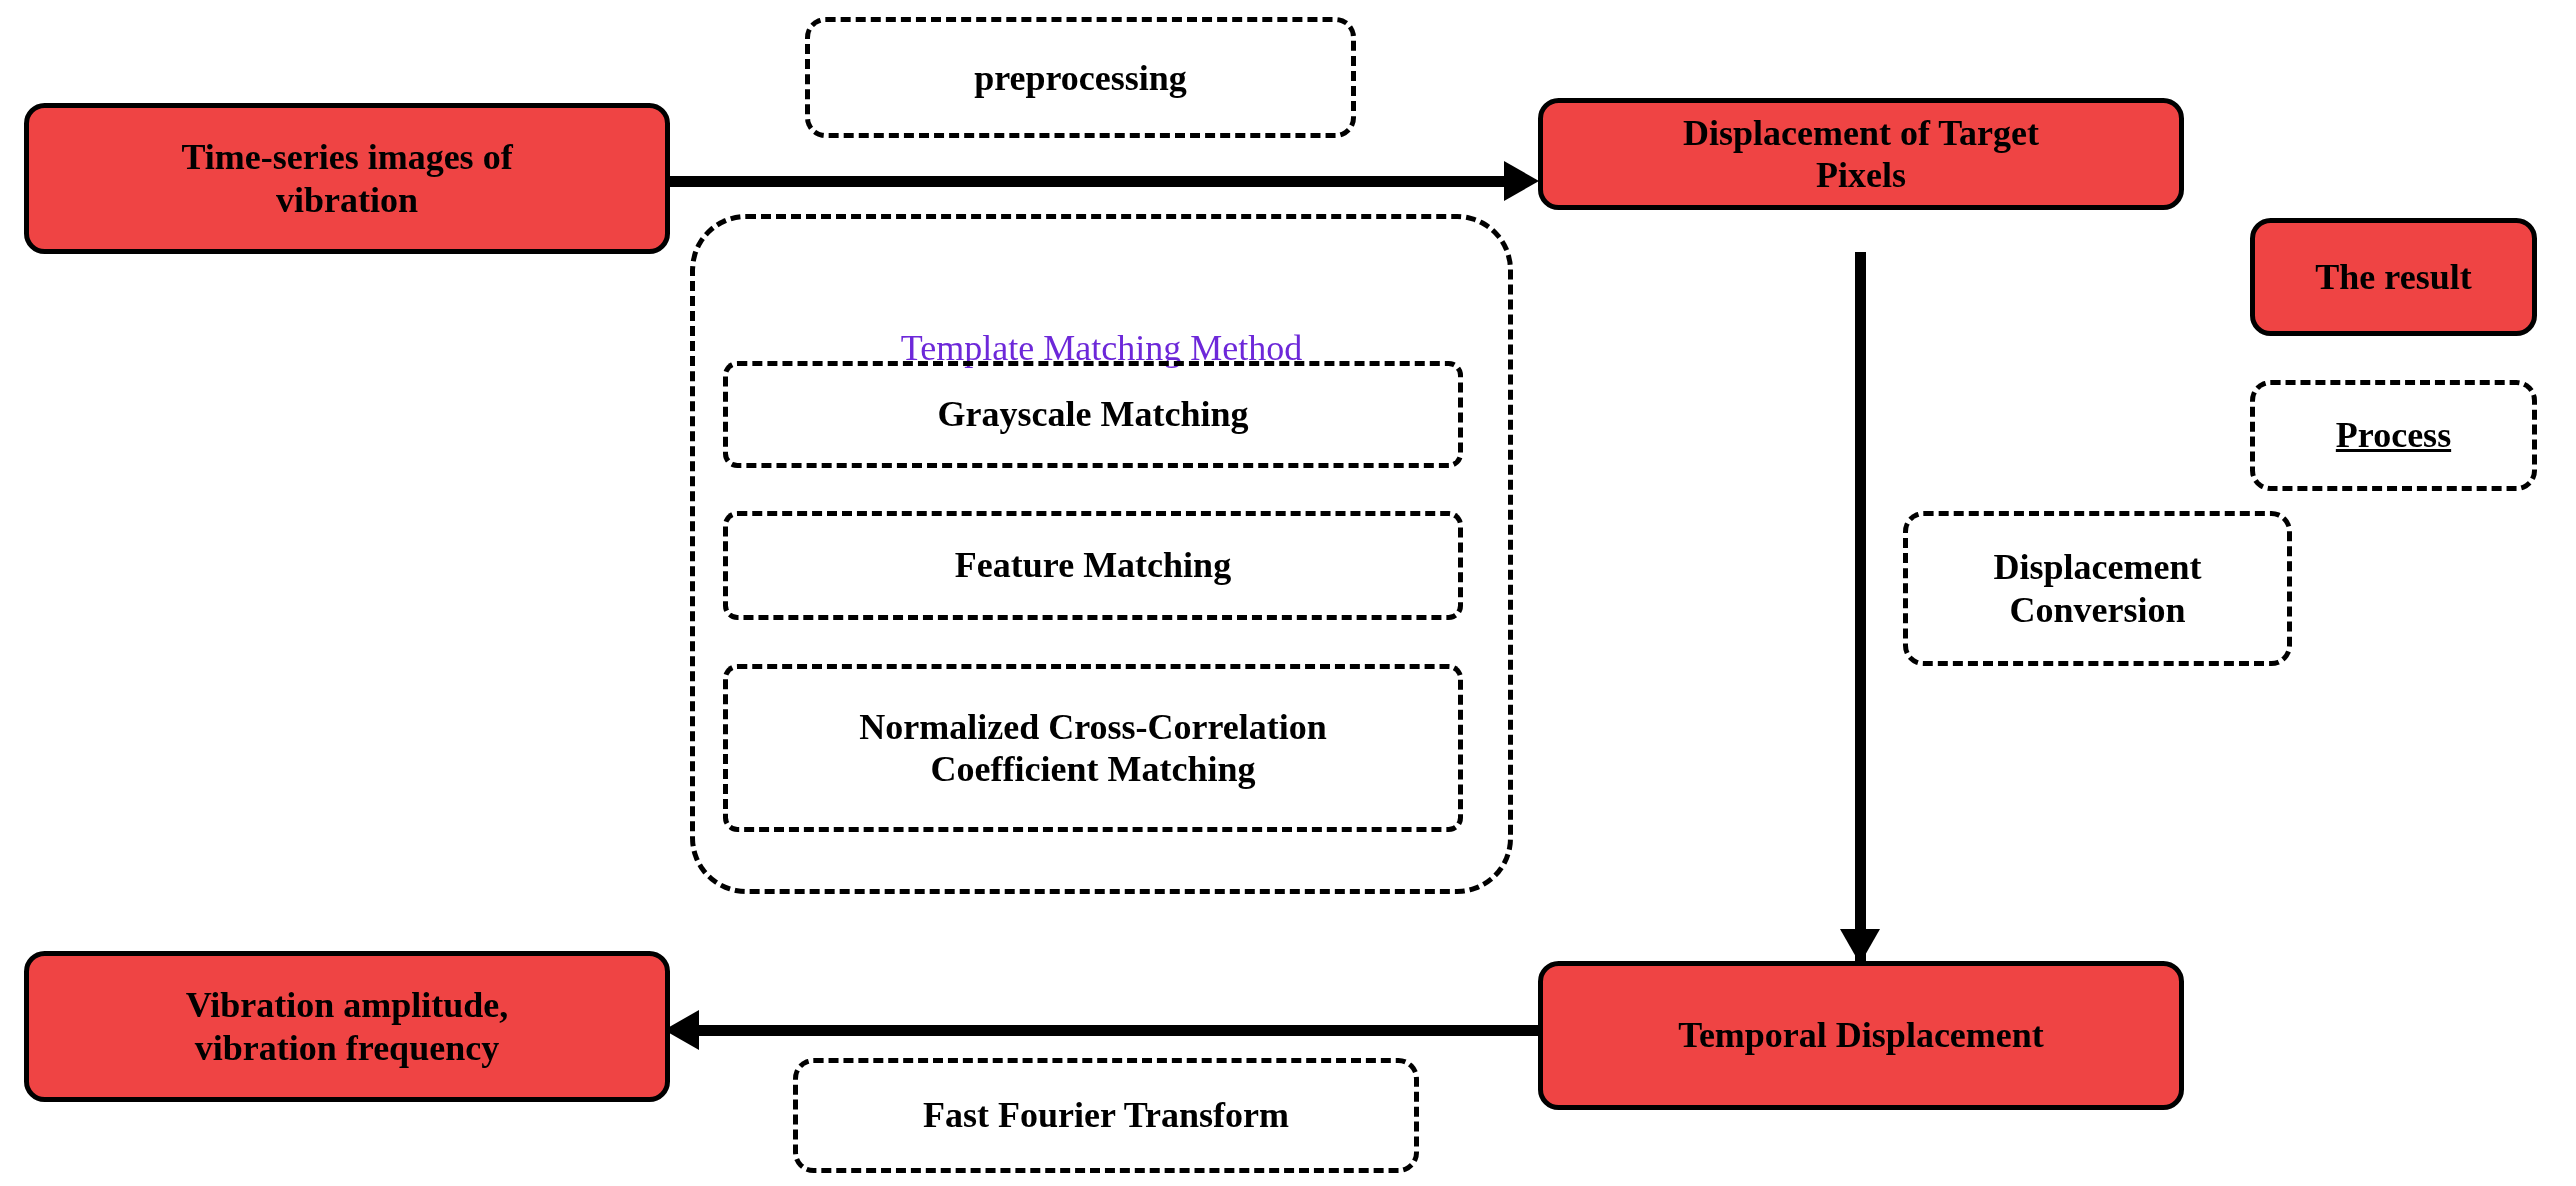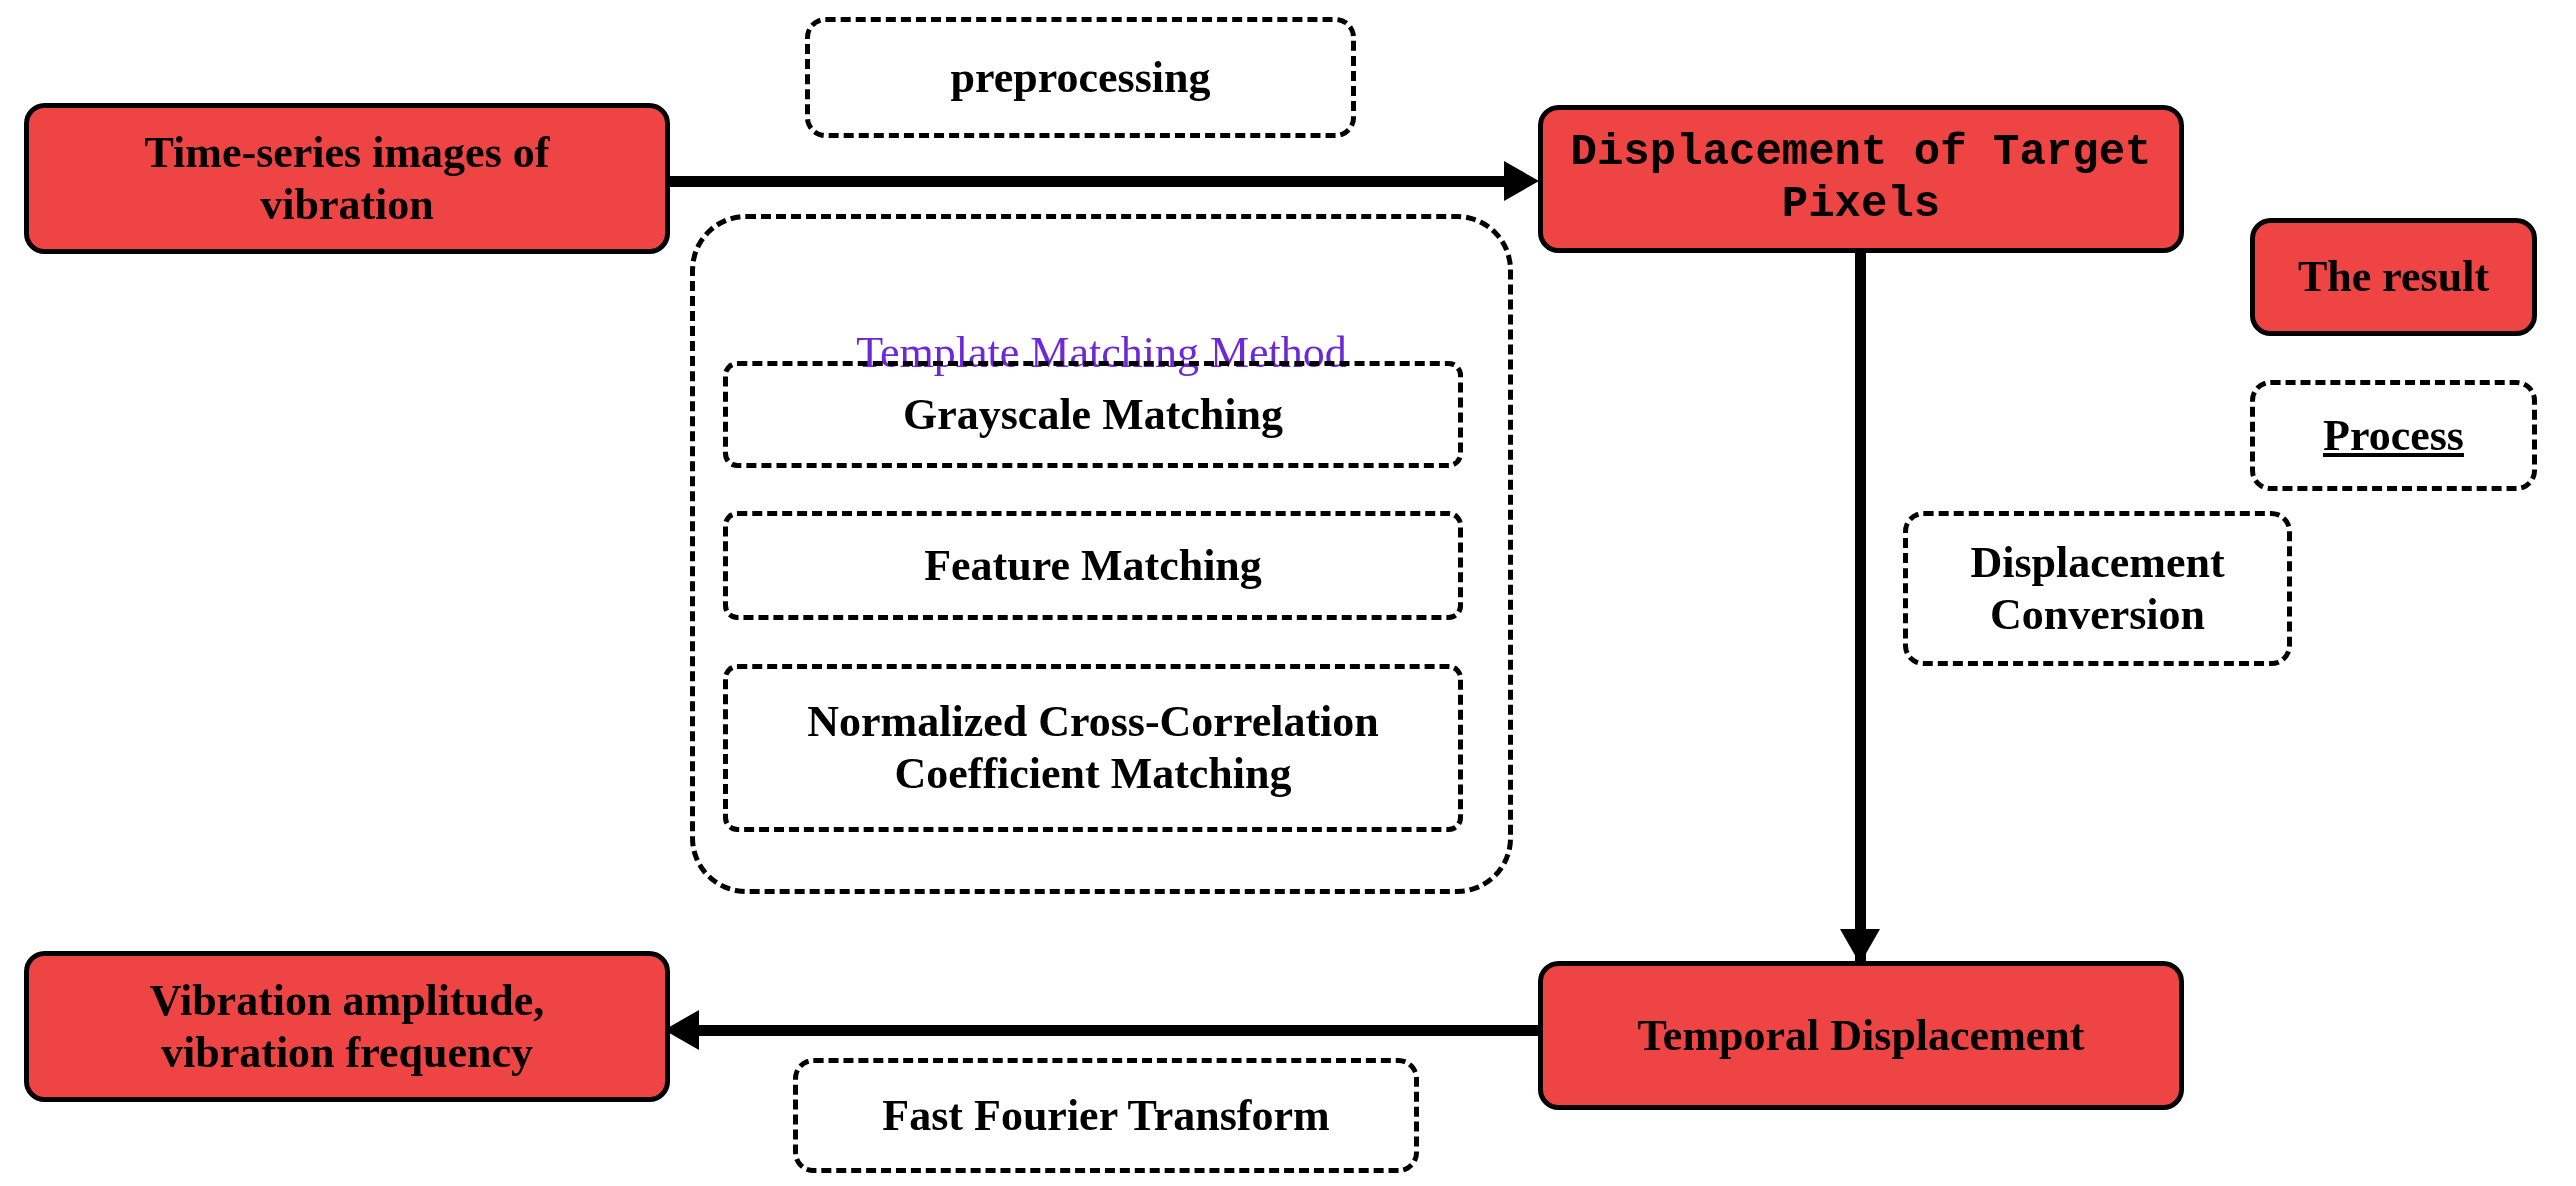--- a/index.html
+++ b/index.html
@@ -90,21 +90,21 @@
     border-bottom: 20.6px solid transparent;
     border-right: 35px solid #000000;
   }
   .arrow-down {
     border-left: 20.6px solid transparent;
     border-right: 20.6px solid transparent;
     border-top: 35px solid #000000;
   }
 
   
-  .fs-lg { font-size: 44px; }
+  .fs-lg { font-size: 36px; }
 </style>
 </head>
 <body>
 
 <div id="canvas">
 
   <div class="conn" style="left:670px; top:176px; width:836px; height:11px;"></div>
   <div class="arrowhead arrow-right" style="left:1504px; top:161px;"></div>
 
   <div class="conn" style="left:1855px; top:252px; width:11px; height:714px;"></div>
@@ -117,21 +117,21 @@
     <div>
       <span>Time-series images of</span><br>
       <span>vibration</span>
     </div>
   </div>
 
   <div class="node dashed fs-lg" style="left:805px; top:17.4px; width:551px; height:121px;">
     <span>preprocessing</span>
   </div>
 
-  <div class="node solid fs-lg" style="left:1538px; top:105px; width:646px; height:148px;font-family:Liberation Mono, monospace;">
+  <div class="node solid fs-lg" style="left:1538px; top:98px; width:646px; height:112px;">
     <div>
       <span>Displacement of Target</span><br>
       <span>Pixels</span>
     </div>
   </div>
 
   <div class="node solid fs-lg" style="left:2250px; top:218px; width:287px; height:118px;">
     <span>The result</span>
   </div>
 

